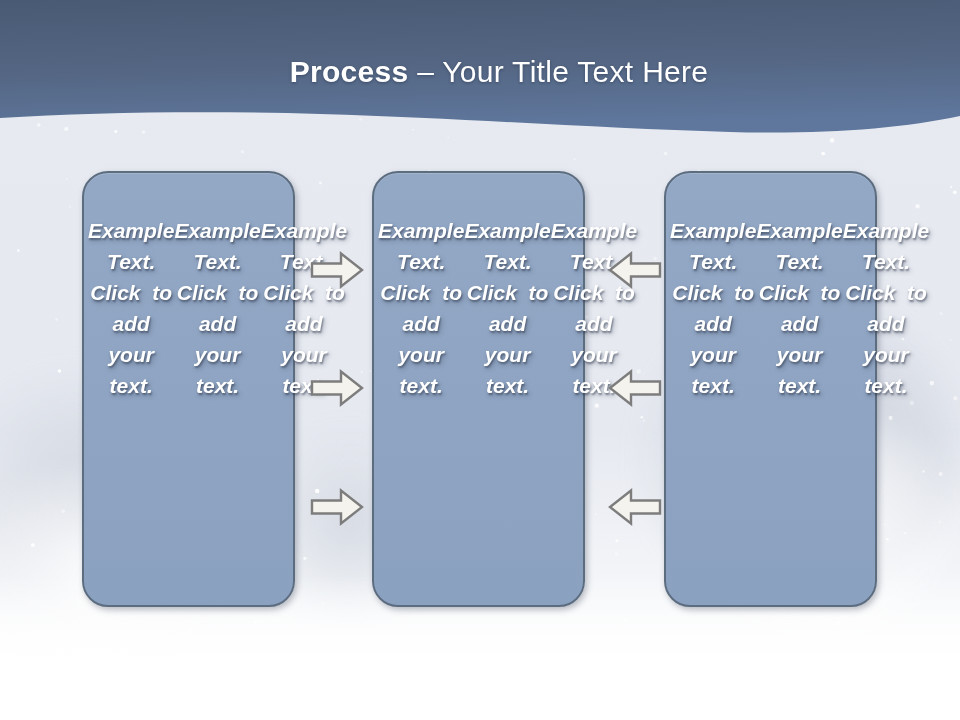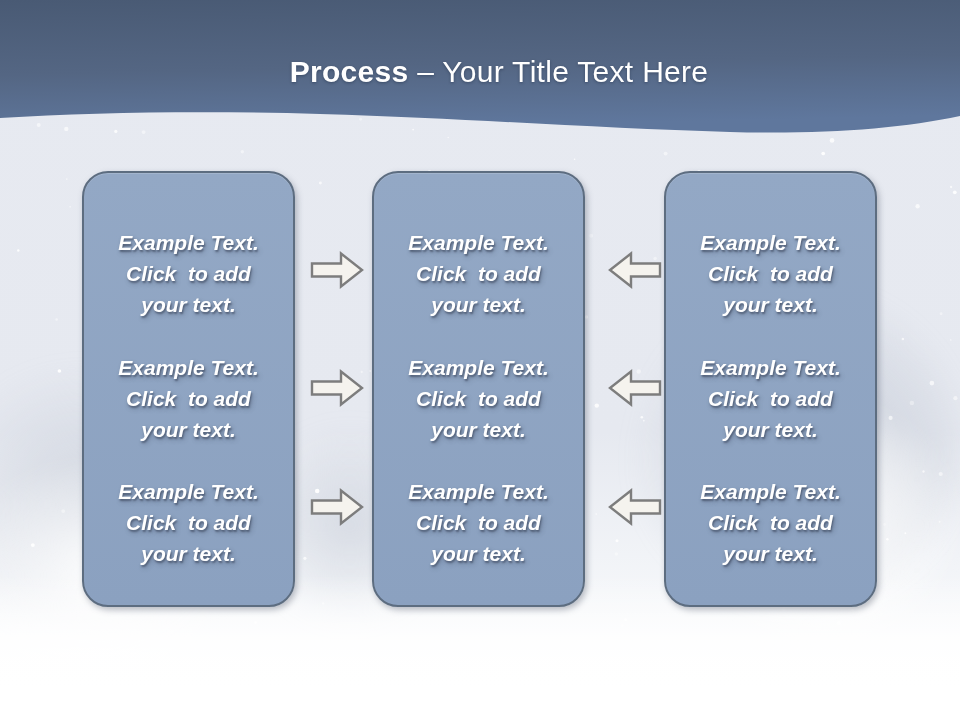--- a/index.html
+++ b/index.html
@@ -30,22 +30,22 @@
     color:#fff;font-size:30px;line-height:40px;letter-spacing:.3px;
     text-shadow:0 1px 3px rgba(10,20,40,.35);white-space:pre-wrap;margin-left:19px;
   }
   .title .bold{font-weight:700;}
   
   .pbox{
     position:absolute;top:171px;width:213px;height:436px;box-sizing:border-box;
     background:linear-gradient(180deg,#93a8c5 0%,#8ba1c0 100%);
     border:2.5px solid #5d6d80;border-radius:26px;
     box-shadow:2px 3px 6px rgba(60,70,90,.35), inset 0 1px 0 rgba(255,255,255,.15);
-    display:flex;flex-direction:column;justify-content:space-between;
-    padding:54px 4px 36px 4px;
+    display:flex;flex-direction:row;justify-content:space-between;
+    padding:42px 4px 36px 4px;
   }
   .pbox.c0{left:82px;} .pbox.c1{left:372px;} .pbox.c2{left:664px;}
   .ptext{
     color:#fff;font-style:italic;font-weight:600;font-size:21px;line-height:31px;
     text-align:center;white-space:pre-wrap;
     text-shadow:1px 2px 2px rgba(45,55,75,.55),2px 3px 5px rgba(45,55,75,.3);
   }
   
   .arrow{position:absolute;width:54px;height:38px;}
   .arrow svg{display:block;}

